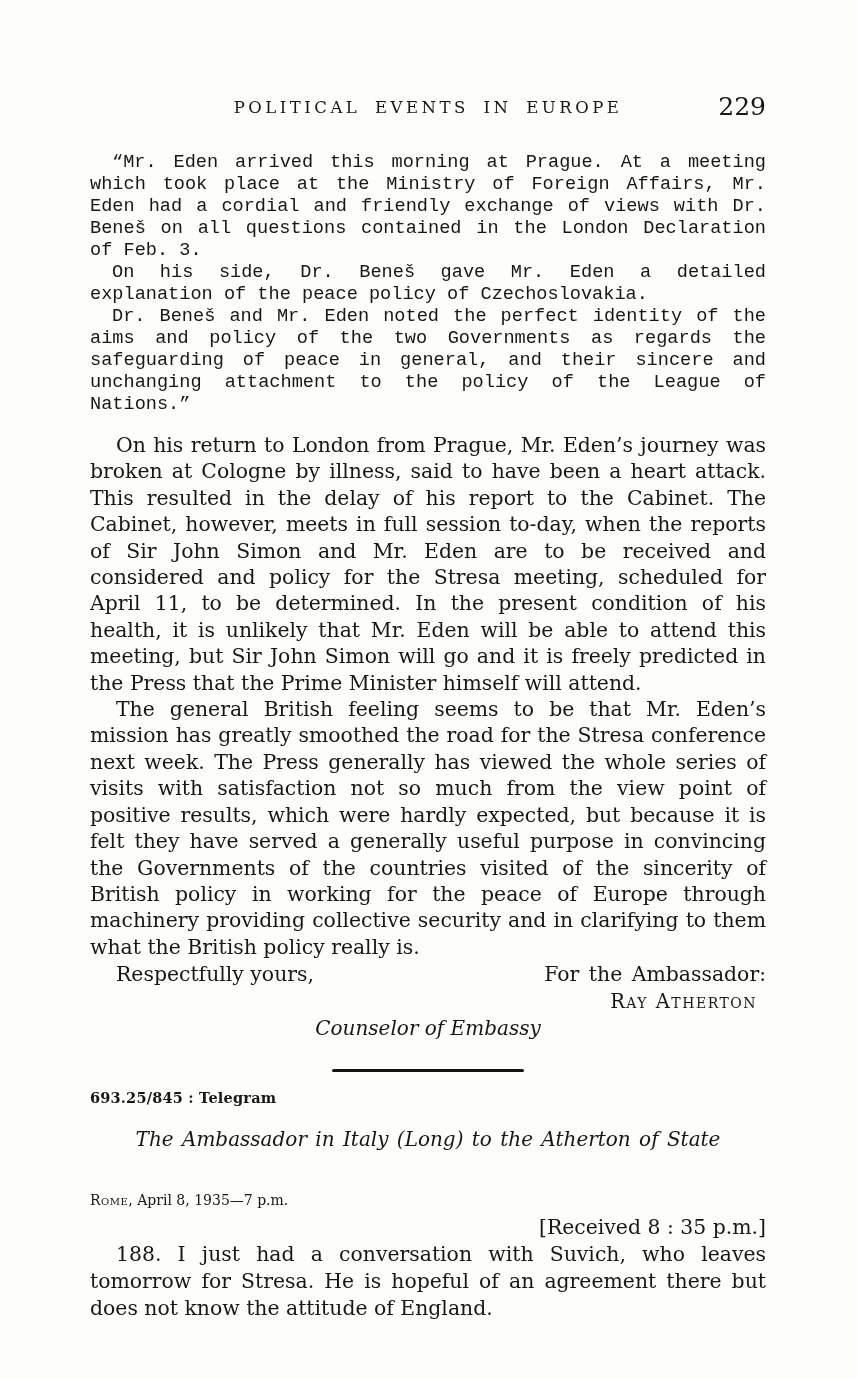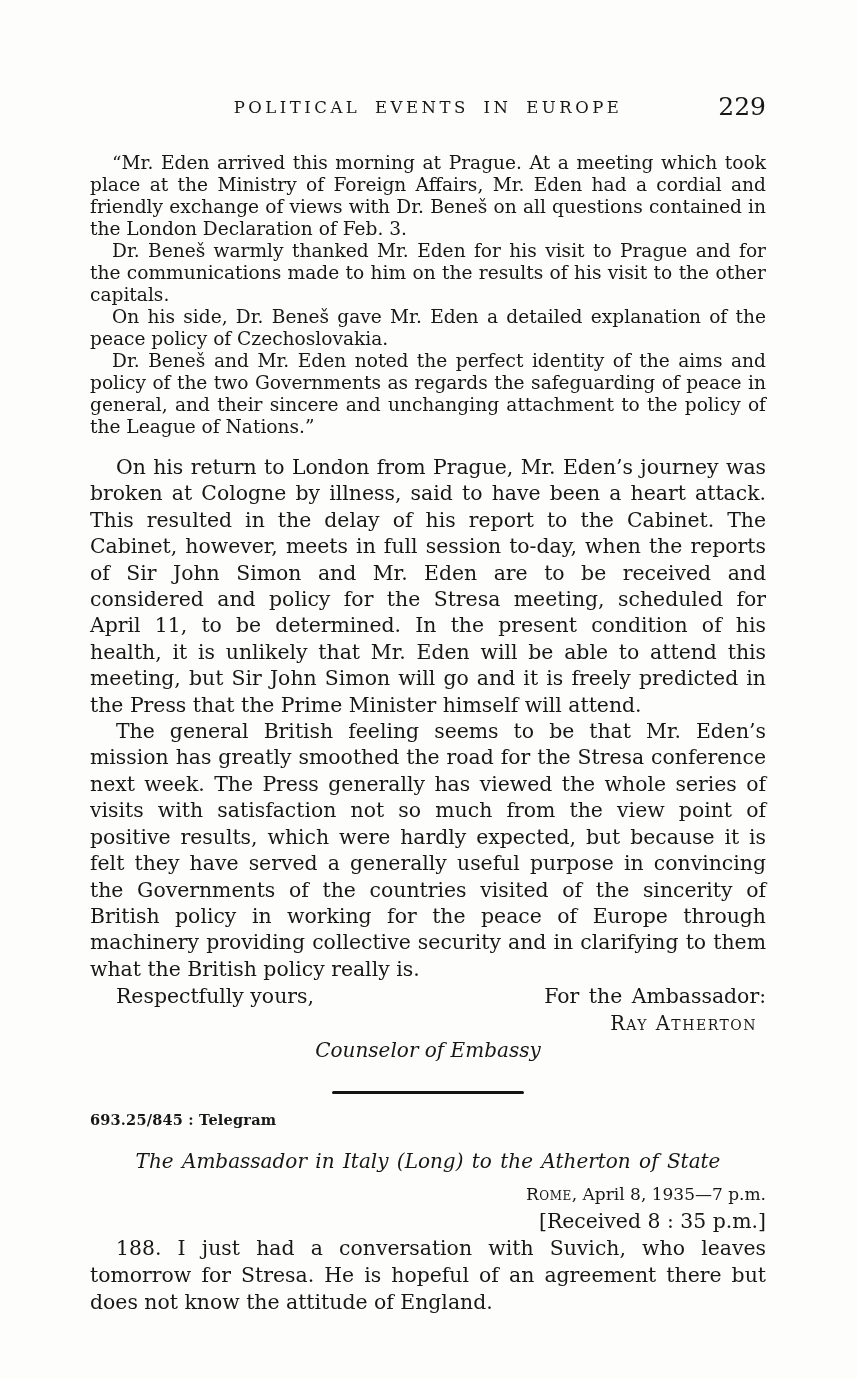--- a/index.html
+++ b/index.html
@@ -41,20 +41,21 @@
     top: -4px;
     font-size: 25px;
   }
   
   .quote-block p {
     margin: 0;
     font-size: 18.6px;
     line-height: 22px;
     text-align: justify;
     text-indent: 22px;
+    font-family: Liberation Mono, monospace;
   }
   
   .body-block {
     margin-top: 16px;
   }
   .body-block p {
     margin: 0;
     font-size: 20.4px;
     line-height: 26.4px;
     text-align: justify;
@@ -108,23 +109,23 @@
     letter-spacing: 0.2px;
   }
   .telegram-heading {
     margin-top: 21px;
     text-align: center;
     font-style: italic;
     font-size: 20px;
     word-spacing: 2px;
   }
   .dateline {
-    margin-top: 8px;
-    text-align: right;
-    font-size: 17px;
+    margin-top: 36px;
+    text-align: left;
+    font-size: 14px;
     line-height: 27px;
   }
   .small-caps {
     font-variant: small-caps;
     letter-spacing: 0.5px;
   }
   .received-line {
     text-align: right;
     font-size: 20.4px;
     line-height: 27px;
@@ -142,21 +143,20 @@
 
 <div class="page">
 
   <div class="running-header">
     <span class="running-title">POLITICAL EVENTS IN EUROPE</span>
     <span class="page-number">229</span>
   </div>
 
   <div class="quote-block">
     <p>“Mr. Eden arrived this morning at Prague.  At a meeting which took place at the Ministry of Foreign Affairs, Mr. Eden had a cordial and friendly exchange of views with Dr. Beneš on all questions contained in the London Declaration of Feb. 3.</p>
-    <p>Dr. Beneš warmly thanked Mr. Eden for his visit to Prague and for the communications made to him on the results of his visit to the other capitals.</p>
     <p>On his side, Dr. Beneš gave Mr. Eden a detailed explanation of the peace policy of Czechoslovakia.</p>
     <p>Dr. Beneš and Mr. Eden noted the perfect identity of the aims and policy of the two Governments as regards the safeguarding of peace in general, and their sincere and unchanging attachment to the policy of the League of Nations.”</p>
   </div>
 
   <div class="body-block">
     <p>On his return to London from Prague, Mr. Eden’s journey was broken at Cologne by illness, said to have been a heart attack.  This resulted in the delay of his report to the Cabinet.  The Cabinet, however, meets in full session to-day, when the reports of Sir John Simon and Mr. Eden are to be received and considered and policy for the Stresa meeting, scheduled for April 11, to be determined.  In the present condition of his health, it is unlikely that Mr. Eden will be able to attend this meeting, but Sir John Simon will go and it is freely predicted in the Press that the Prime Minister himself will attend.</p>
     <p>The general British feeling seems to be that Mr. Eden’s mission has greatly smoothed the road for the Stresa conference next week.  The Press generally has viewed the whole series of visits with satisfaction not so much from the view point of positive results, which were hardly expected, but because it is felt they have served a generally useful purpose in convincing the Governments of the countries visited of the sincerity of British policy in working for the peace of Europe through machinery providing collective security and in clarifying to them what the British policy really is.</p>
   </div>
 
   <div class="closing-row">

